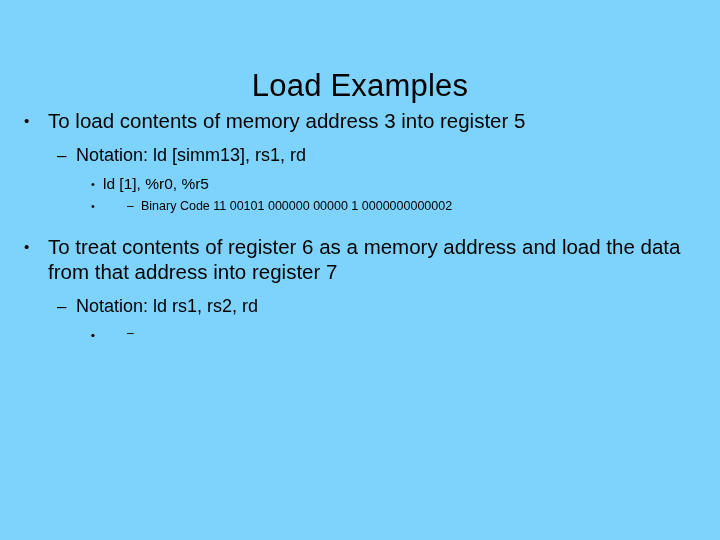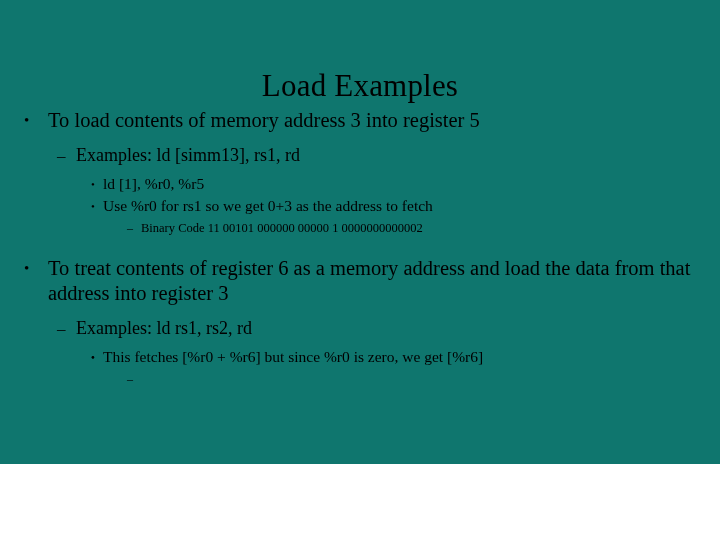--- a/index.html
+++ b/index.html
@@ -4,24 +4,24 @@
 <title>Load Examples</title>
 <style>
   html, body {
     margin: 0;
     padding: 0;
     background: #ffffff;
   }
   #slide {
     position: relative;
     width: 720px;
-    height: 464px;
-    background: #0f766e;
+    height: 540px;
+    background: #7dd3fc;
     color: #000000;
-    font-family: Liberation Serif, serif;
+    font-family: Liberation Sans, sans-serif;
     overflow: hidden;
   }
 
   
   #slide-title {
     position: absolute;
     left: 0;
     top: 46px;
     width: 720px;
     text-align: center;
@@ -125,55 +125,53 @@
 
   <div id="body-content">
 
     <div class="line lvl1">
       <span class="marker">•</span>
       <span class="text">To load contents of memory address 3 into register 5</span>
     </div>
 
     <div class="line lvl2 sp-before-2">
       <span class="marker">–</span>
-      <span class="text">Examples:  ld [simm13], rs1, rd</span>
+      <span class="text">Notation:  ld [simm13], rs1, rd</span>
     </div>
 
     <div class="line lvl3 sp-before-3">
       <span class="marker">•</span>
       <span class="text">ld [1], %r0, %r5</span>
     </div>
 
     <div class="line lvl3 sp-tight">
       <span class="marker">•</span>
-      <span class="text">Use %r0 for rs1 so we get 0+3 as the address to fetch</span>
     </div>
 
     <div class="line lvl4 sp-before-4">
       <span class="marker">–</span>
       <span class="text">Binary Code  11 00101  000000  00000  1  0000000000002</span>
     </div>
 
     <div class="line lvl1 sp-before-b1">
       <span class="marker">•</span>
-      <span class="text">To treat contents of register 6 as a memory address and load the data from that address into register 3</span>
+      <span class="text">To treat contents of register 6 as a memory address and load the data from that address into register 7</span>
     </div>
 
     <div class="line lvl2 sp-before-2">
       <span class="marker">–</span>
-      <span class="text">Examples:  ld rs1, rs2, rd</span>
+      <span class="text">Notation:  ld rs1, rs2, rd</span>
     </div>
 
     <div class="line lvl3 sp-before-3">
       <span class="marker">•</span>
     </div>
 
     <div class="line lvl3 sp-tight">
       <span class="marker">•</span>
-      <span class="text">This fetches [%r0 + %r6] but since %r0 is zero, we get [%r6]</span>
     </div>
 
     <div class="line lvl4 sp-before-4">
       <span class="marker">–</span>
     </div>
 
   </div>
 </div>
 
 </body></html>

